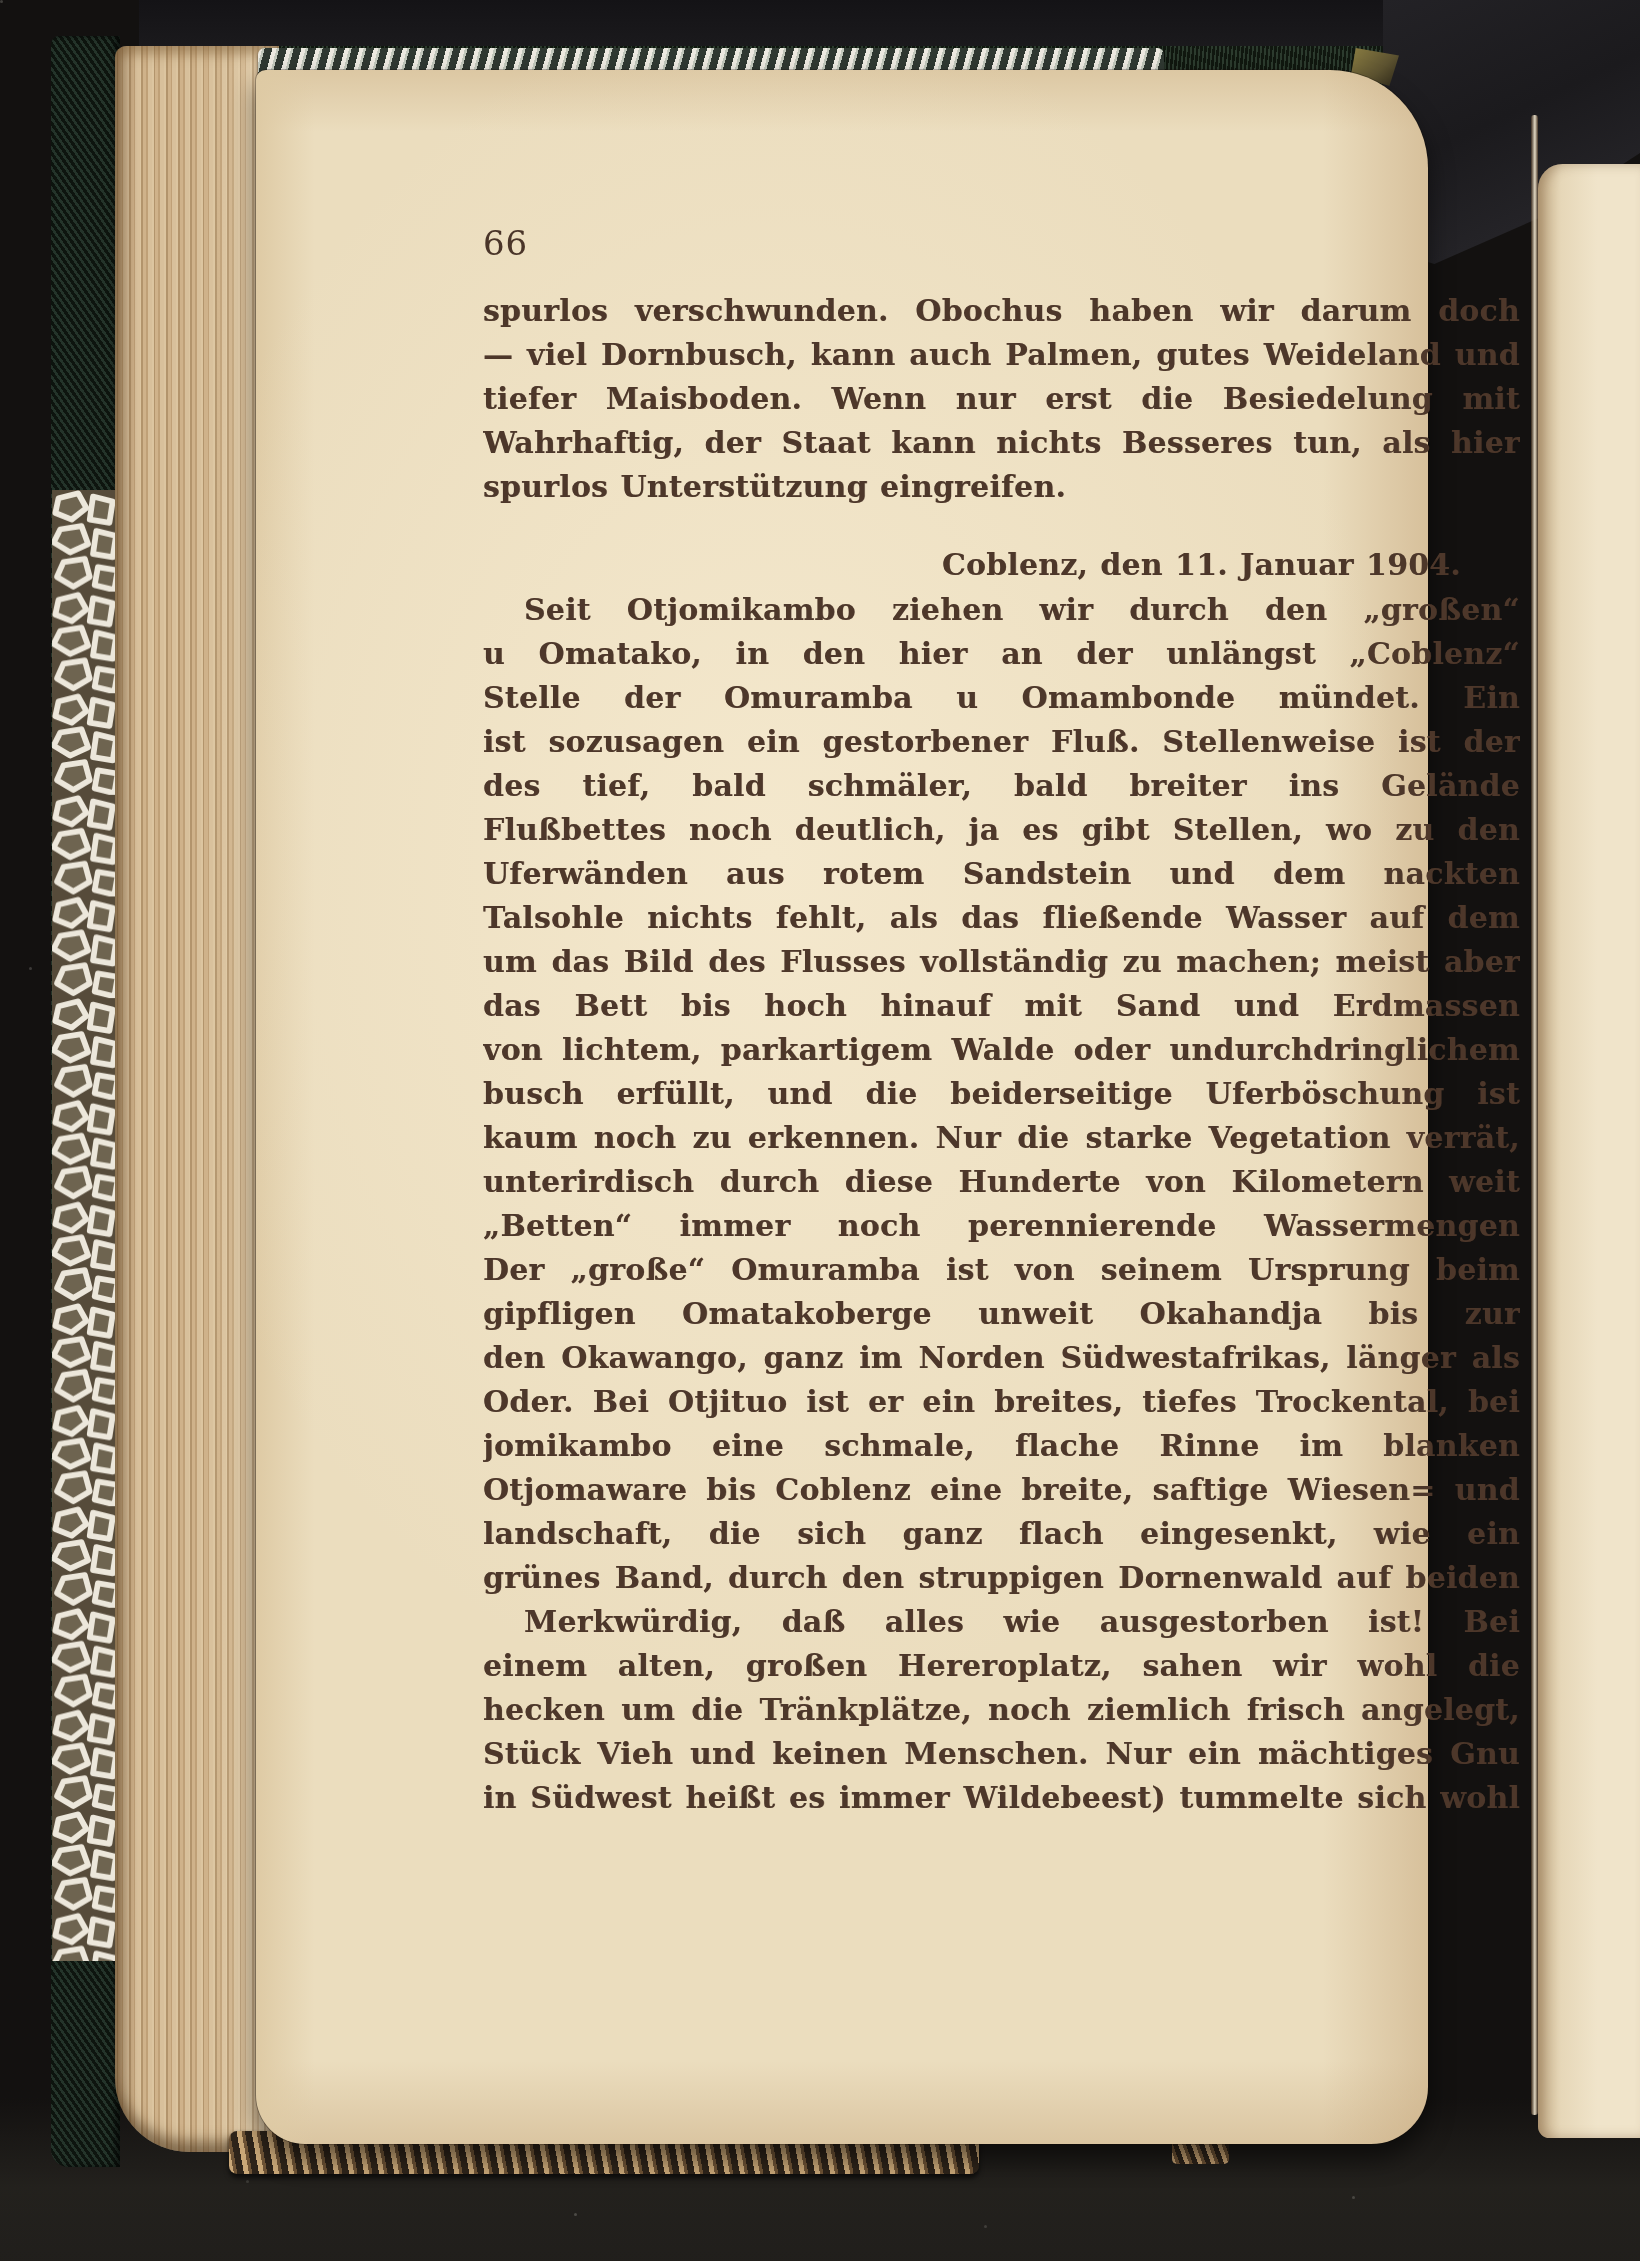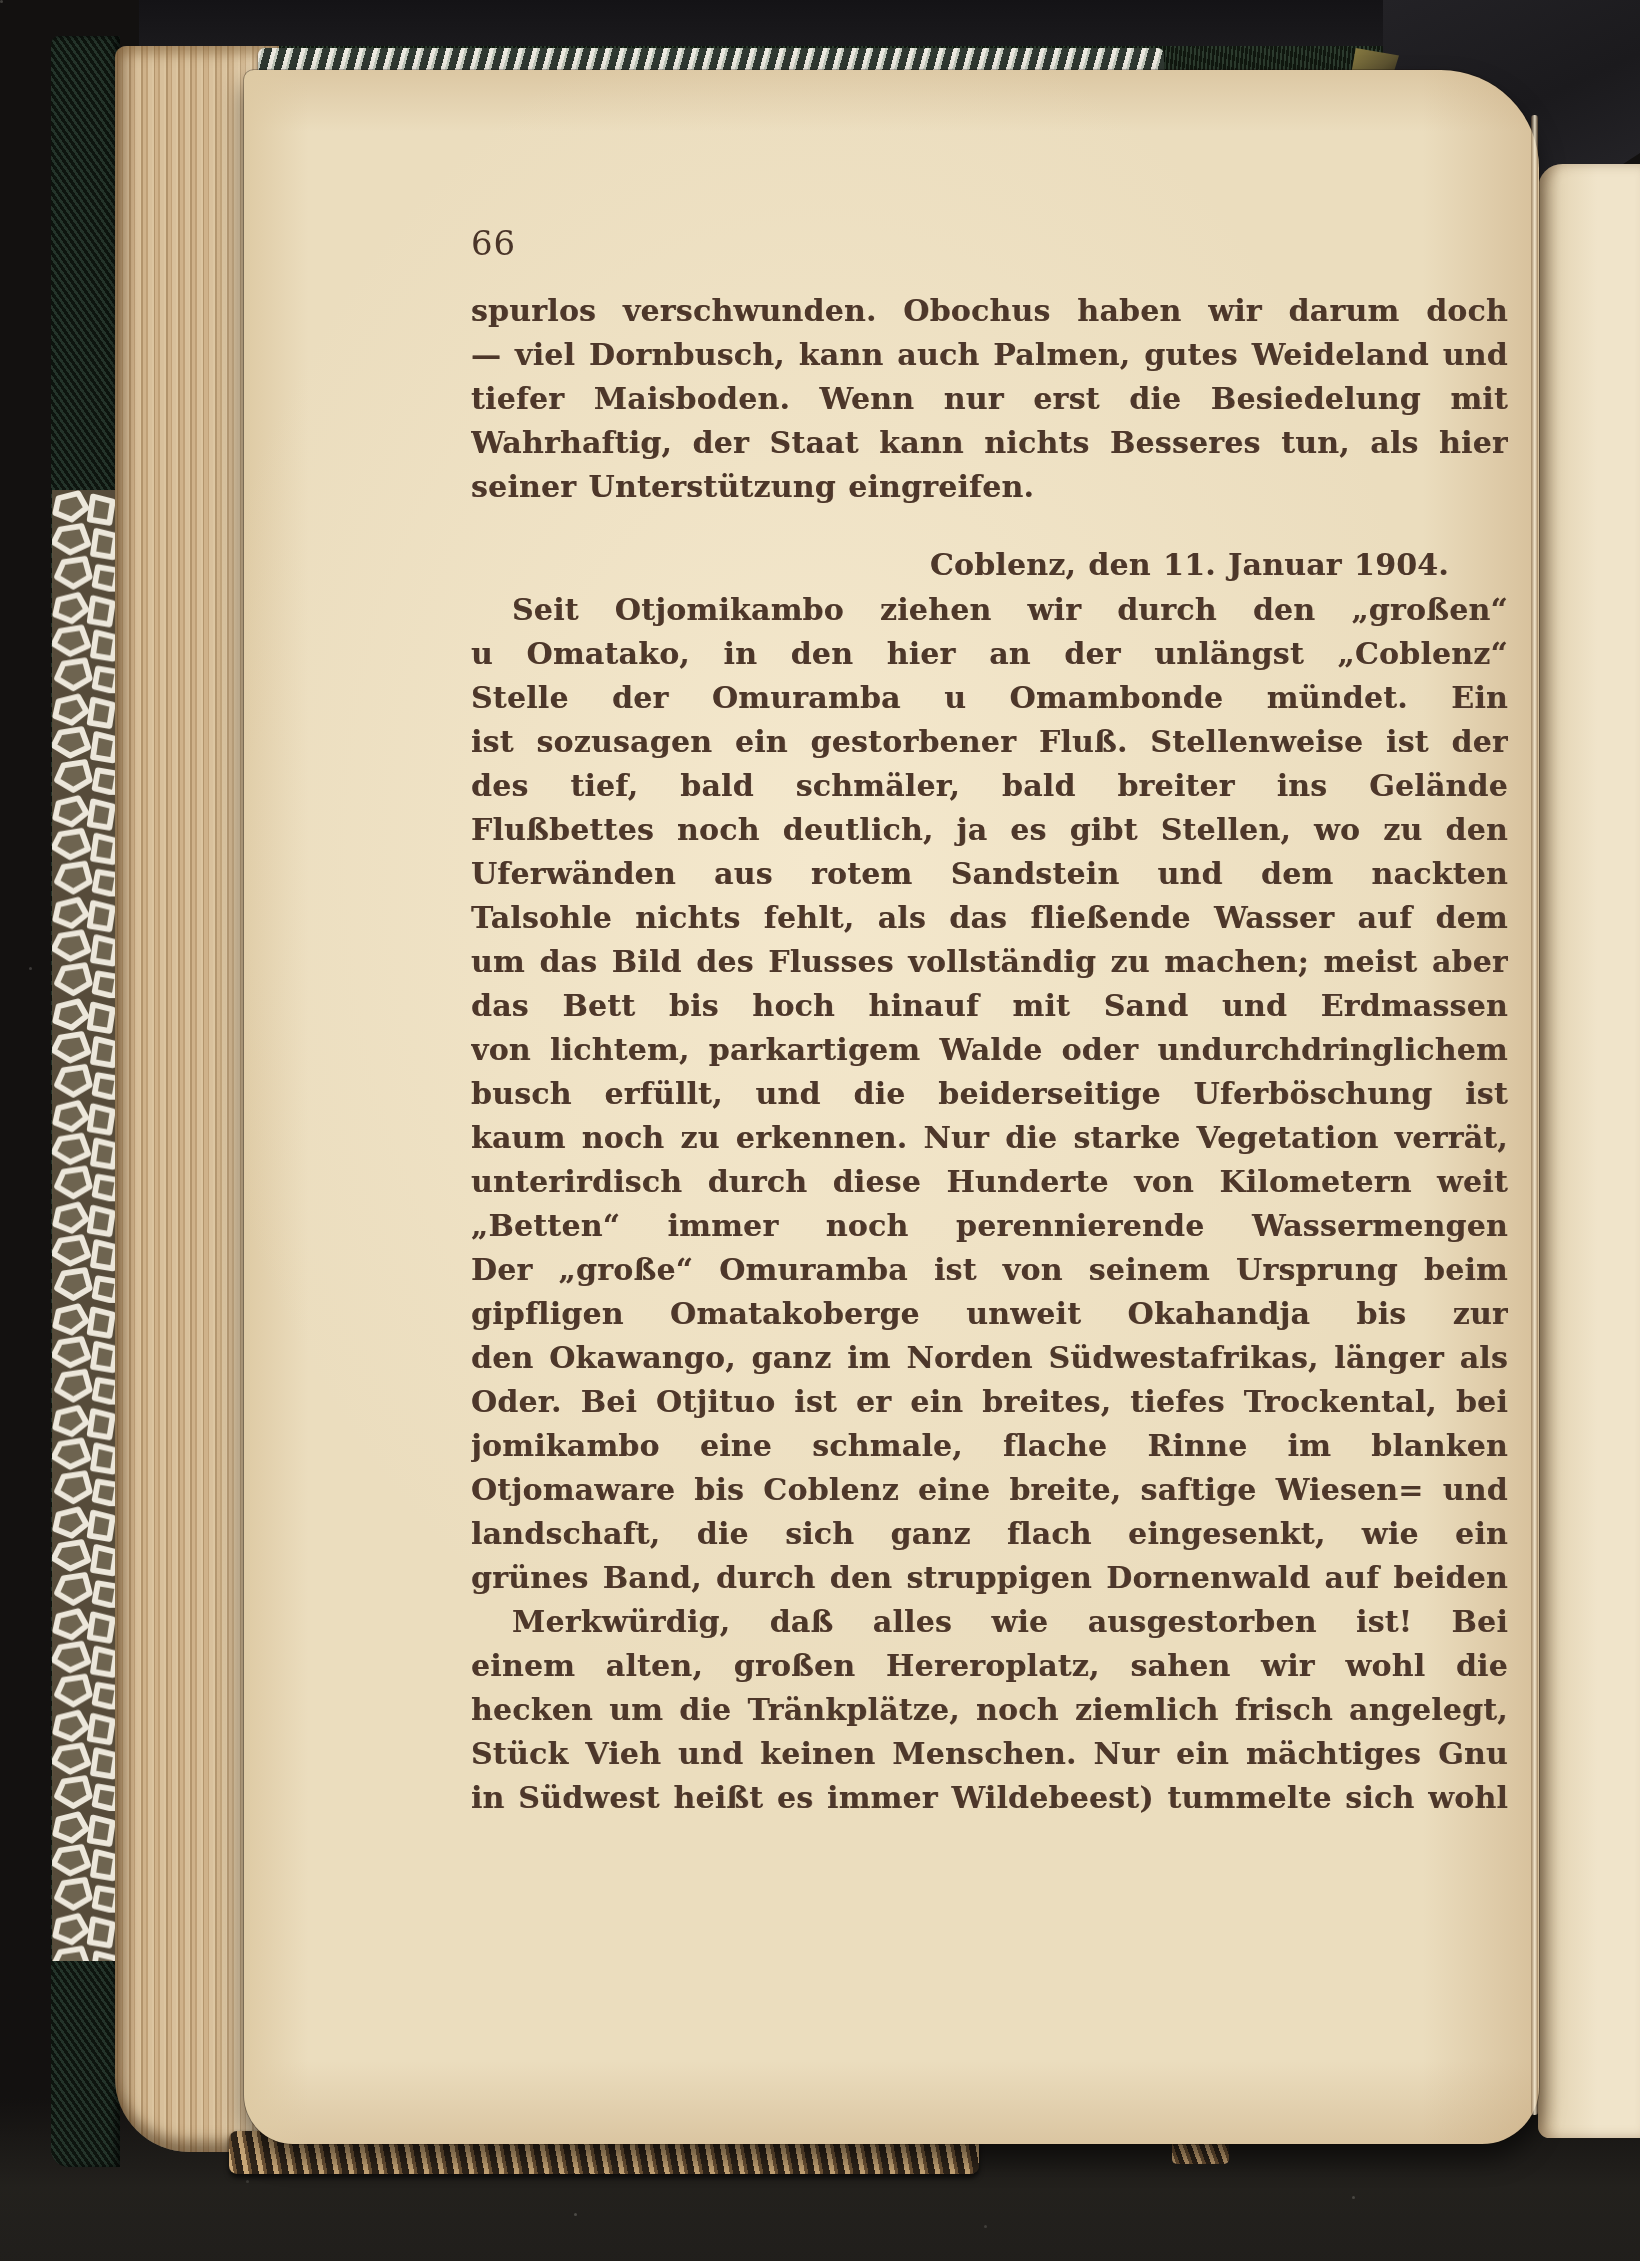--- a/index.html
+++ b/index.html
@@ -86,21 +86,21 @@
     position:absolute;left:229px;top:2131px;width:750px;height:43px;border-radius:8.2px;
     background:repeating-linear-gradient(80deg,var(--tailband-light,#caa878) 0 4.9px,var(--tailband-dark,#6f5436) 4.9px 8.2px,#2e241a 8.2px 14.8px);
     box-shadow:0 3.3px 4.9px rgba(0,0,0,.6);
   }
   .tailband-tuft{
     position:absolute;left:1172px;top:2131px;width:57px;height:33px;border-radius:4.9px;
     background:repeating-linear-gradient(70deg,#c6a273 0 4.1px,#6f5436 4.1px 7.4px,#2e241a 7.4px 12.3px);
   }
   
   .page{
-    position:absolute;left:244px;top:70px;width:1295px;height:2074px;
+    position:absolute;left:256px;top:70px;width:1172px;height:2074px;
     background:
       radial-gradient(ellipse 902px 1229px at 44% 38%, var(--paper-highlight,#f4e8cd) 0%, rgba(244,232,205,0) 70%),
       linear-gradient(90deg, #decaa4 0%, rgba(222,202,164,0) 5%),
       linear-gradient(270deg, rgba(198,168,126,.55) 0%, rgba(198,168,126,0) 9%),
       linear-gradient(180deg, rgba(205,178,136,.5) 0%, rgba(205,178,136,0) 3%, rgba(205,178,136,0) 96%, rgba(198,168,126,.45) 100%),
       var(--paper,#ebddbe);
     border-radius:9.8px 98px 57px 49px;
     box-shadow:0 0 0 0.8px rgba(20,14,8,.35), 0 14.8px 24.6px rgba(0,0,0,.5);
   }
   .gutter-crease{
@@ -180,21 +180,21 @@
 
   <div class="page">
     <div class="textblock">
       <div class="pagenum">66</div>
       <div id="textflow">
           <div class="paragraph">
             <div class="line">spurlos verschwunden. Obochus haben wir darum doch gefunden</div>
             <div class="line">— viel Dornbusch, kann auch Palmen, gutes Weideland und</div>
             <div class="line">tiefer Maisboden. Wenn nur erst die Besiedelung mit Leuten</div>
             <div class="line">Wahrhaftig, der Staat kann nichts Besseres tun, als hier mit</div>
-            <div class="line last">seiner Unterstützung eingreifen.</div>
+            <div class="line last">spurlos Unterstützung eingreifen.</div>
           </div>
           <div class="dateline">Coblenz, den 11. Januar 1904.</div>
           <div class="paragraph p-indent">
             <div class="line">Seit Otjomikambo ziehen wir durch den „großen“ Omuramba</div>
             <div class="line">u Omatako, in den hier an der unlängst „Coblenz“ getauften</div>
             <div class="line">Stelle der Omuramba u Omambonde mündet. Ein „Omuramba“</div>
             <div class="line">ist sozusagen ein gestorbener Fluß. Stellenweise ist der Charakter</div>
             <div class="line">des tief, bald schmäler, bald breiter ins Gelände eingeschnittenen</div>
             <div class="line">Flußbettes noch deutlich, ja es gibt Stellen, wo zu den steilen</div>
             <div class="line">Uferwänden aus rotem Sandstein und dem nackten Felsboden der</div>

